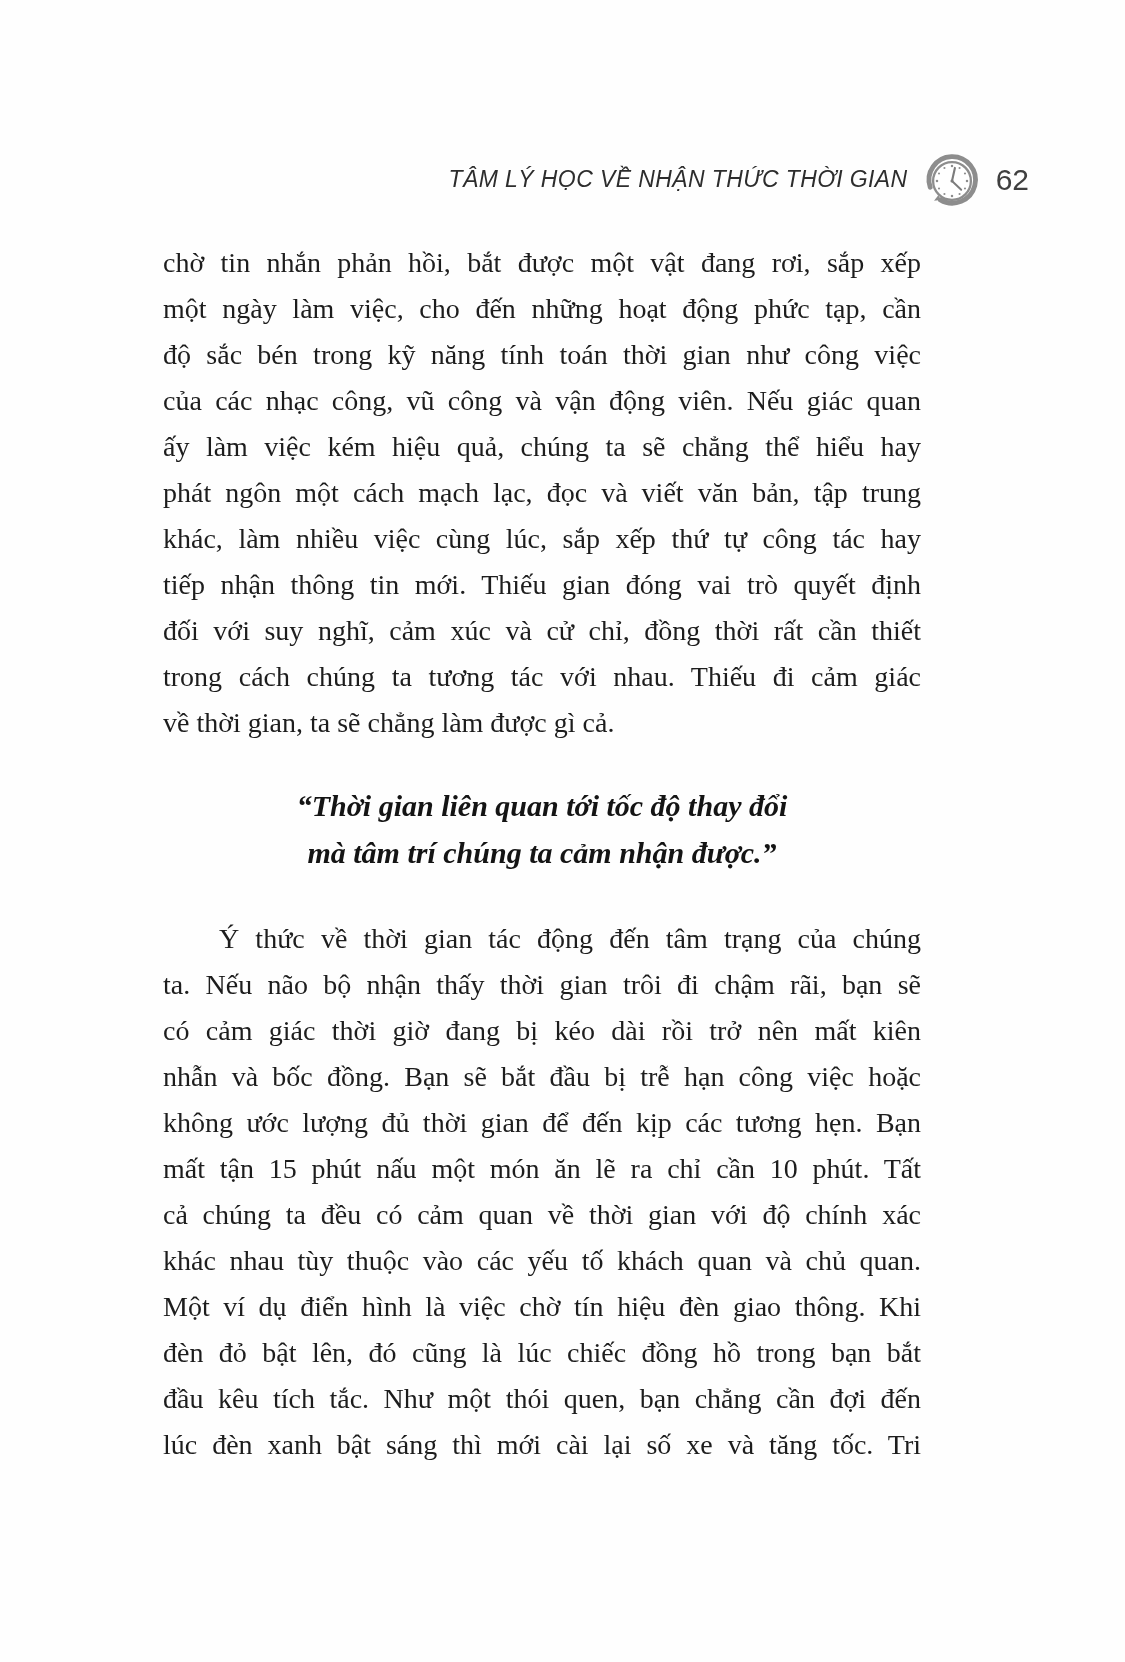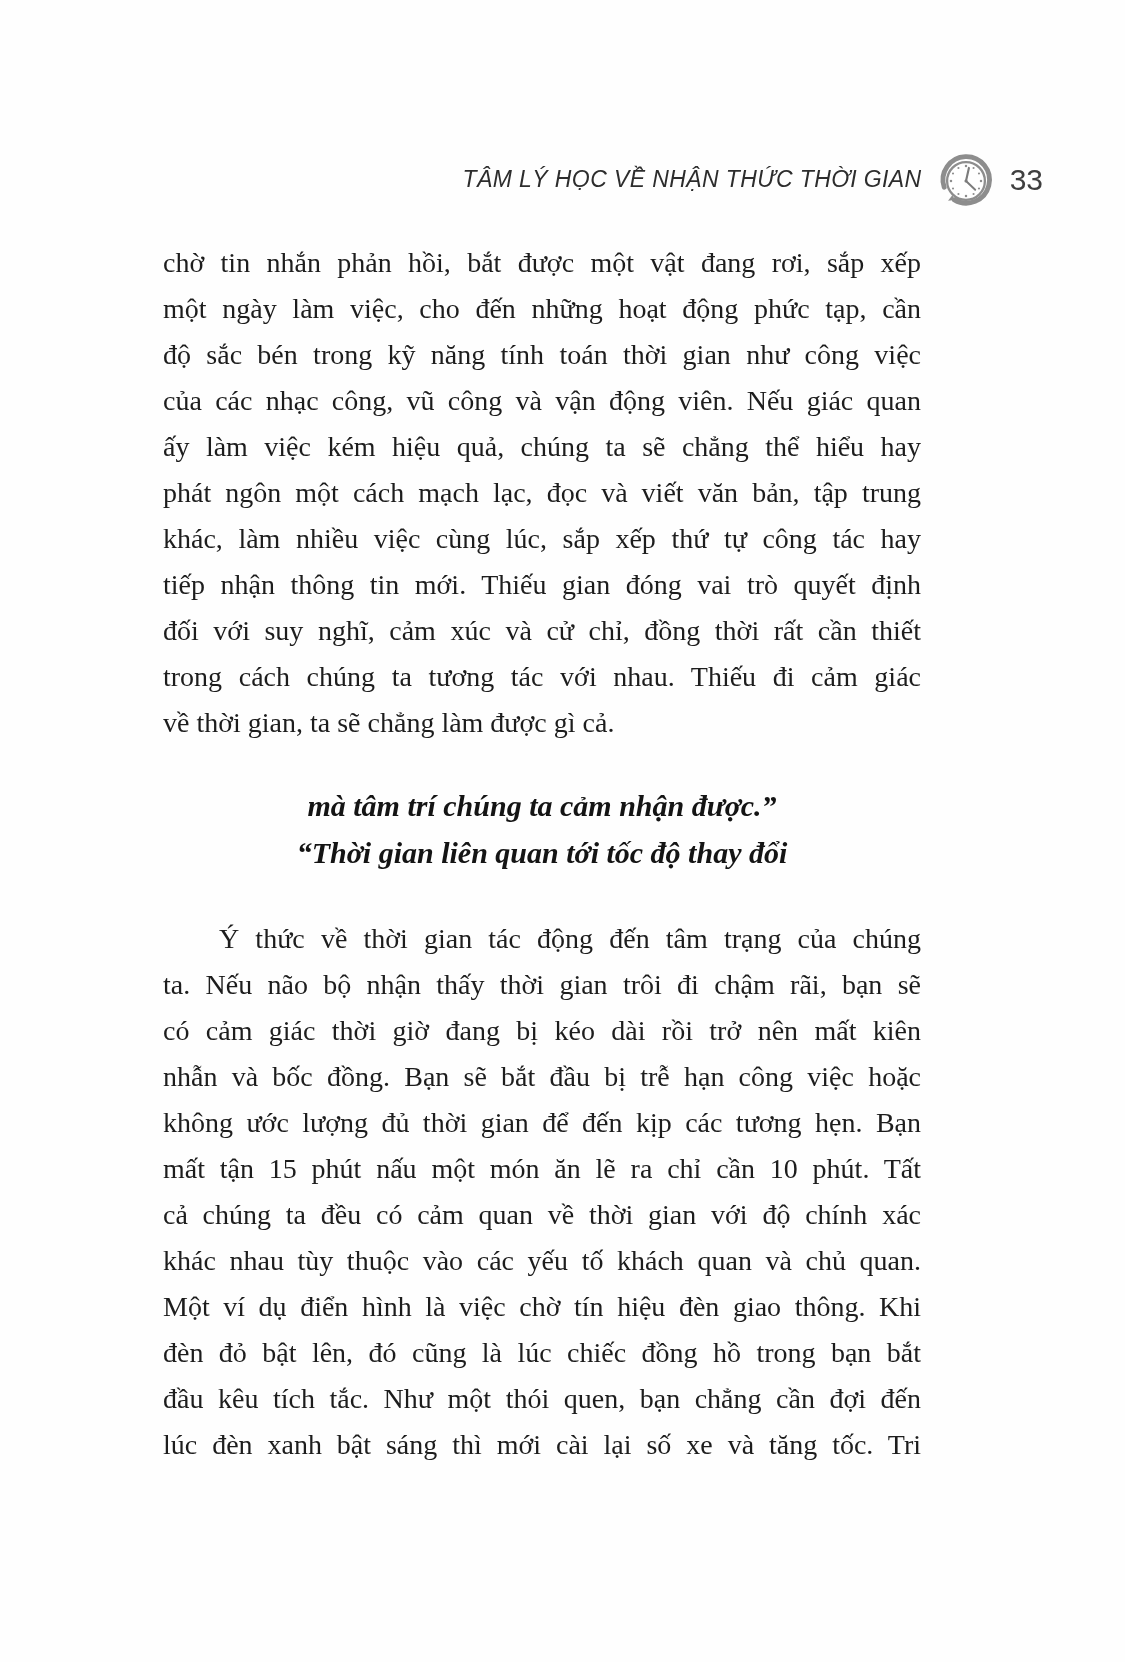--- a/index.html
+++ b/index.html
@@ -8,21 +8,21 @@
     width:1125px; height:1662px;
     margin:0 auto;
     background:#fefefe;
     font-family:"Liberation Serif","DejaVu Serif",serif;
     overflow:hidden;
   }
 
   
   .running-header {
     position:absolute;
-    top:150px; right:82px;
+    top:150px; right:96px;
     display:flex; align-items:center;
     gap:13px;
   }
   .header-title {
     font-family:"Liberation Sans","DejaVu Sans",sans-serif;
     font-style:italic;
     font-size:23px;
     letter-spacing:.4px;
     color:#2d2d2d;
     white-space:nowrap;
@@ -93,42 +93,42 @@
           <circle cx="16.5" cy="32" r="1.3"></circle>
         <circle cx="18.6" cy="24.2" r="1.1"></circle>
           <circle cx="24.2" cy="18.6" r="1.1"></circle>
       </g>
 
       <line x1="32" y1="32" x2="35" y2="18.5" stroke="#7c7c7c" stroke-width="2.2" stroke-linecap="round"></line>
       <line x1="32" y1="32" x2="41.5" y2="41" stroke="#7c7c7c" stroke-width="2" stroke-linecap="round"></line>
       <circle cx="32" cy="32" r="1.6" fill="#7c7c7c"></circle>
     </svg>
 
-    <div class="page-number">33</div>
+    <div class="page-number">62</div>
   </div>
 
   <div class="body-col">
 
     <div class="para end-left">
       <div class="pline" style="">chờ tin nhắn phản hồi, bắt được một vật đang rơi, sắp xếp</div>
         <div class="pline" style="">một ngày làm việc, cho đến những hoạt động phức tạp, cần</div>
         <div class="pline" style="">độ sắc bén trong kỹ năng tính toán thời gian như công việc</div>
         <div class="pline" style="">của các nhạc công, vũ công và vận động viên. Nếu giác quan</div>
         <div class="pline" style="">ấy làm việc kém hiệu quả, chúng ta sẽ chẳng thể hiểu hay</div>
         <div class="pline" style="">phát ngôn một cách mạch lạc, đọc và viết văn bản, tập trung</div>
         <div class="pline" style="">khác, làm nhiều việc cùng lúc, sắp xếp thứ tự công tác hay</div>
         <div class="pline" style="">tiếp nhận thông tin mới. Thiếu gian đóng vai trò quyết định</div>
         <div class="pline" style="">đối với suy nghĩ, cảm xúc và cử chỉ, đồng thời rất cần thiết</div>
         <div class="pline" style="">trong cách chúng ta tương tác với nhau. Thiếu đi cảm giác</div>
         <div class="pline" style="">về thời gian, ta sẽ chẳng làm được gì cả.</div>
     </div>
 
     <div class="quote">
-      <div class="qline" style="">mà tâm trí chúng ta cảm nhận được.”</div>
-        <div class="qline" style="">“Thời gian liên quan tới tốc độ thay đổi</div>
+      <div class="qline" style="">“Thời gian liên quan tới tốc độ thay đổi</div>
+        <div class="qline" style="">mà tâm trí chúng ta cảm nhận được.”</div>
     </div>
 
     <div class="para indent-first">
       <div class="pline" style="">Ý thức về thời gian tác động đến tâm trạng của chúng</div>
         <div class="pline" style="">ta. Nếu não bộ nhận thấy thời gian trôi đi chậm rãi, bạn sẽ</div>
         <div class="pline" style="">có cảm giác thời giờ đang bị kéo dài rồi trở nên mất kiên</div>
         <div class="pline" style="">nhẫn và bốc đồng. Bạn sẽ bắt đầu bị trễ hạn công việc hoặc</div>
         <div class="pline" style="">không ước lượng đủ thời gian để đến kịp các tương hẹn. Bạn</div>
         <div class="pline" style="">mất tận 15 phút nấu một món ăn lẽ ra chỉ cần 10 phút. Tất</div>
         <div class="pline" style="">cả chúng ta đều có cảm quan về thời gian với độ chính xác</div>

